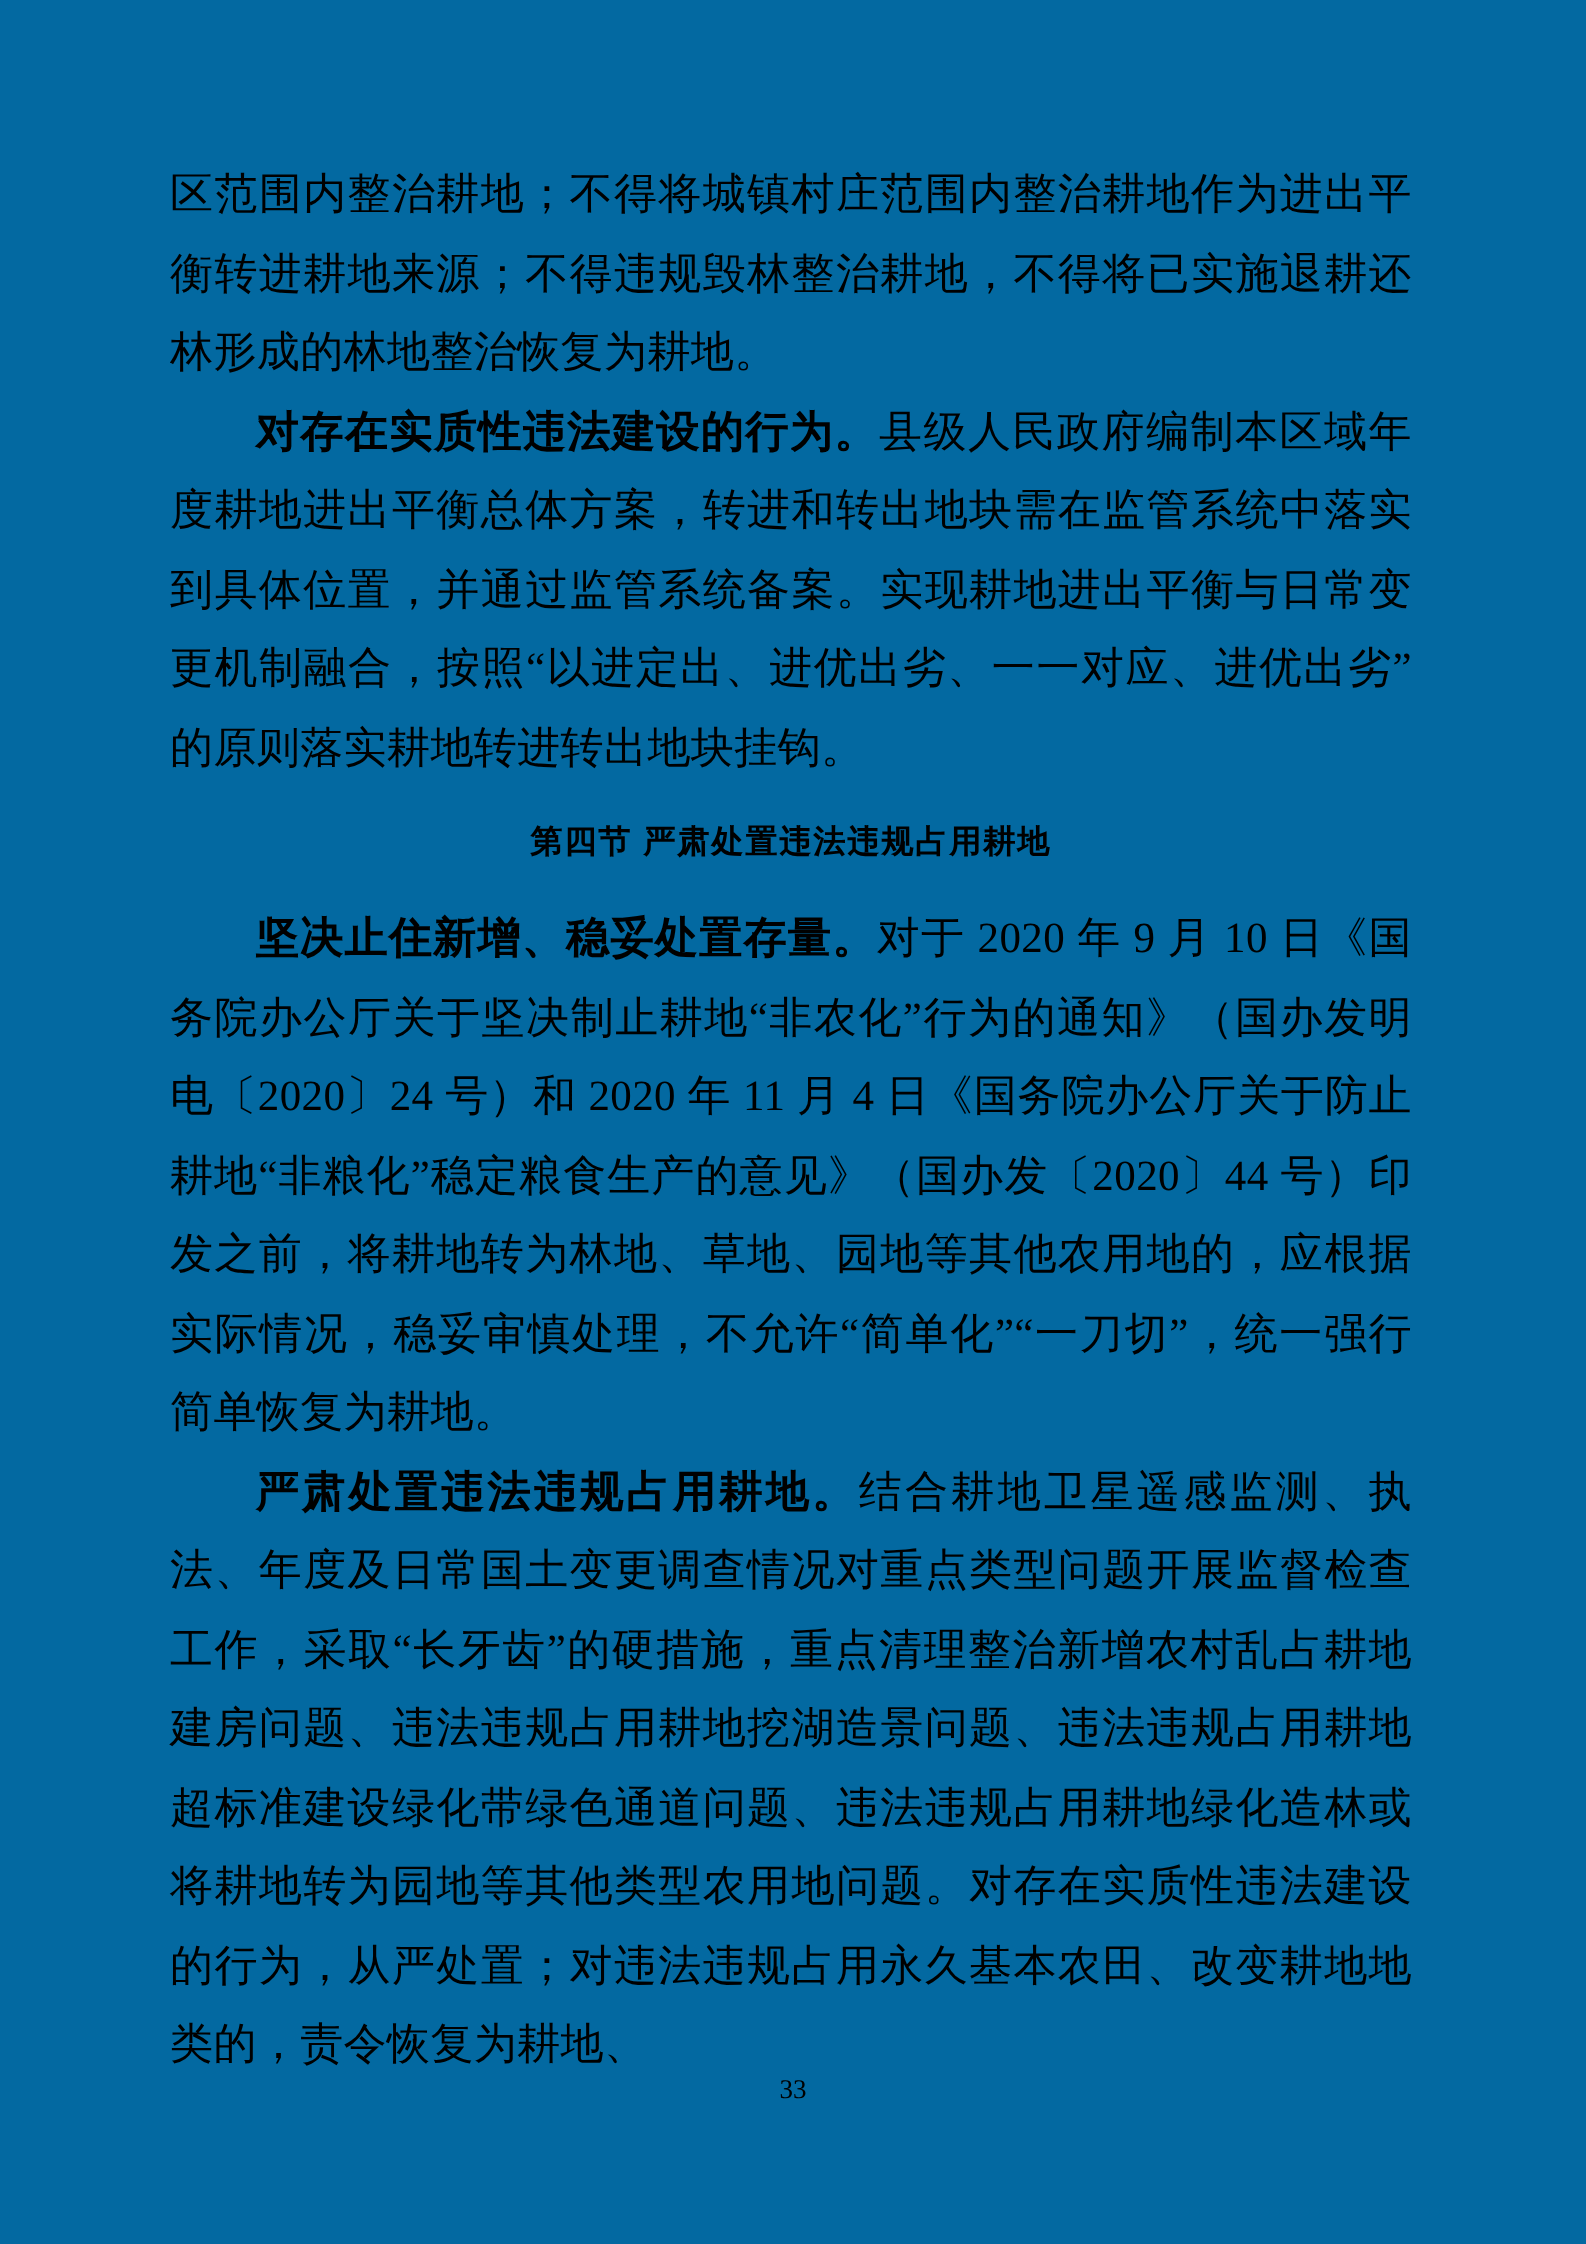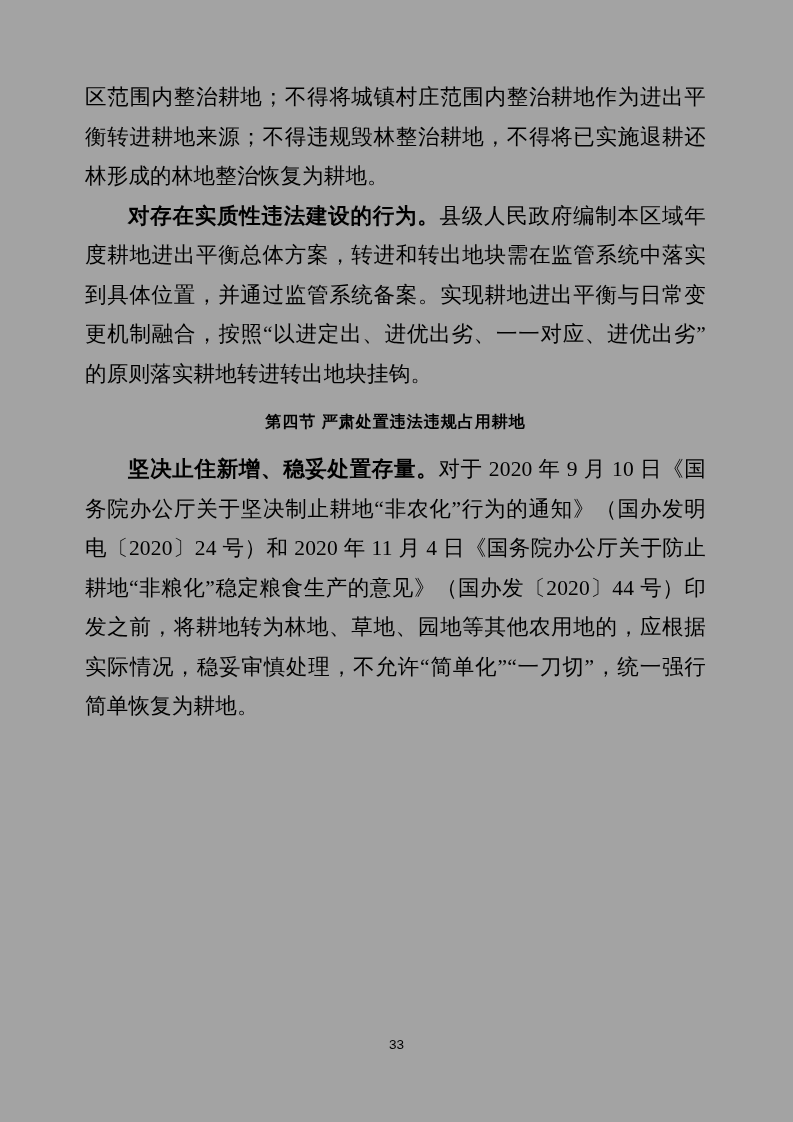--- a/index.html
+++ b/index.html
@@ -4,21 +4,21 @@
 <style>
   html, body {
     margin: 0;
     padding: 0;
     background: #ffffff;
   }
   .page {
     position: relative;
     width: 793px;
     height: 1122px;
-    background: #a3a3a3;
+    background: #0369a1;
     color: #000000;
     overflow: hidden;
     font-family: "Liberation Serif", "DejaVu Serif", serif;
   }
   .content {
     position: absolute;
     left: 85px;
     top: 78px;
     width: 621px;
   }
@@ -46,34 +46,35 @@
     letter-spacing: 1px;
   }
   .page-number {
     position: absolute;
     left: 0;
     right: 0;
     top: 1036px;
     text-align: center;
     font-size: 13.5px;
     line-height: 18px;
-    font-family: Liberation Sans, sans-serif;
+    font-family: Liberation Serif, serif;
   }
 </style>
 </head>
 <body>
 
 <div class="page">
   <div class="content">
 
     <p class="para"><span>区范围内整治耕地；不得将城镇村庄范围内整治耕地作为进出平衡转进耕地来源；不得违规毁林整治耕地，不得将已实施退耕还林形成的林地整治恢复为耕地。</span></p>
 
     <p class="para indent"><span class="lead">对存在实质性违法建设的行为。</span><span>县级人民政府编制本区域年度耕地进出平衡总体方案，转进和转出地块需在监管系统中落实到具体位置，并通过监管系统备案。实现耕地进出平衡与日常变更机制融合，按照“以进定出、进优出劣、一一对应、进优出劣”的原则落实耕地转进转出地块挂钩。</span></p>
 
     <h2 class="section-heading">第四节 严肃处置违法违规占用耕地</h2>
 
     <p class="para indent"><span class="lead">坚决止住新增、稳妥处置存量。</span><span>对于 2020 年 9 月 10 日《国务院办公厅关于坚决制止耕地“非农化”行为的通知》（国办发明电〔2020〕24 号）和 2020 年 11 月 4 日《国务院办公厅关于防止耕地“非粮化”稳定粮食生产的意见》（国办发〔2020〕44 号）印发之前，将耕地转为林地、草地、园地等其他农用地的，应根据实际情况，稳妥审慎处理，不允许“简单化”“一刀切”，统一强行简单恢复为耕地。</span></p>
 
+    <p class="para indent"><span class="lead">严肃处置违法违规占用耕地。</span><span>结合耕地卫星遥感监测、执法、年度及日常国土变更调查情况对重点类型问题开展监督检查工作，采取“长牙齿”的硬措施，重点清理整治新增农村乱占耕地建房问题、违法违规占用耕地挖湖造景问题、违法违规占用耕地超标准建设绿化带绿色通道问题、违法违规占用耕地绿化造林或将耕地转为园地等其他类型农用地问题。对存在实质性违法建设的行为，从严处置；对违法违规占用永久基本农田、改变耕地地类的，责令恢复为耕地、</span></p>
 
   </div>
 
   <div class="page-number">33</div>
 </div>
 
 </body></html>

